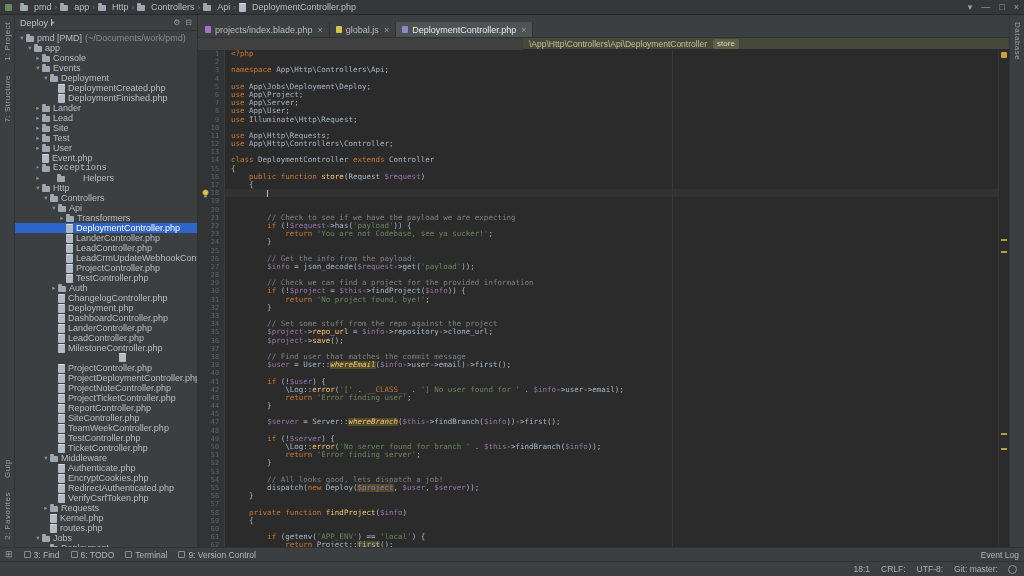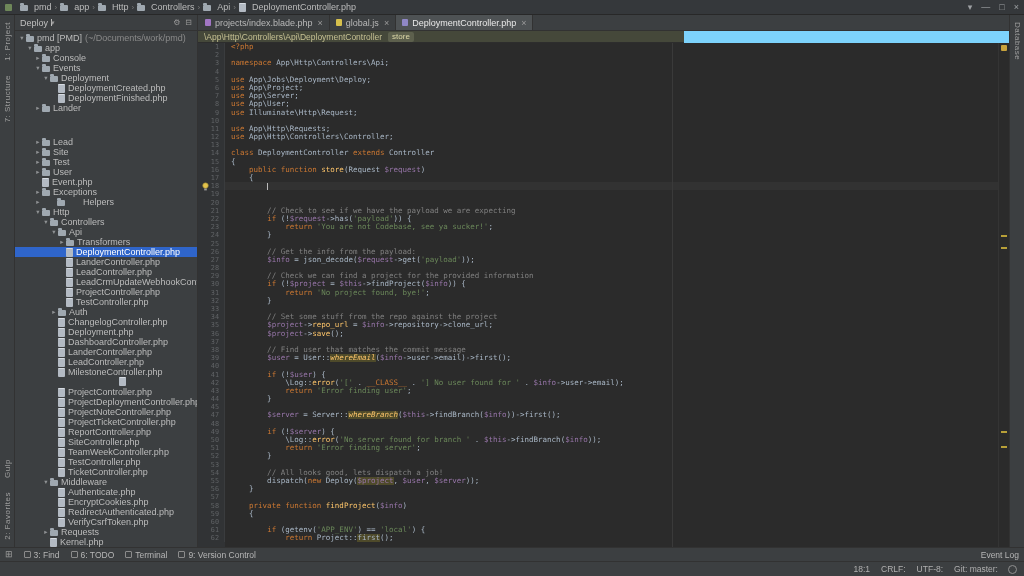--- a/index.html
+++ b/index.html
@@ -40,29 +40,29 @@
   .trow.sel{background:#2f65ca;color:#ffffff;}
   .arr{width:8px;flex:0 0 auto;font-size:6.5px;color:#8f9294;text-align:center;}
   .trow.sel .arr{color:#dce6f5;}
   .ic{flex:0 0 auto;margin-right:3px;position:relative;}
   .icd{width:8px;height:6px;background:#9fa8b0;border-radius:1px;margin-top:1px;}
   .icd::before{content:"";position:absolute;top:-2px;left:0;width:4px;height:2px;background:#9fa8b0;border-radius:1px 1px 0 0;}
   .icf{width:7px;height:8px;background:#b3bac3;border-radius:1px;border-top:1px solid #d7dce2;}
   .tdim{color:#8a8a8a;margin-left:3px;}
 
   
-  .editor{flex:1;display:flex;flex-direction:column;min-width:0;background:#2b2b2b;}
+  .editor{flex:1;display:flex;flex-direction:column;min-width:0;background:#2b2b2b;margin-top:7px;}
   .tabbar{height:15px;flex:0 0 auto;display:flex;align-items:stretch;background:#3c3f41;
           border-bottom:1px solid #323232;padding-left:1px;font-size:9px;color:#b8b8b8;}
   .tab{display:flex;align-items:center;gap:4px;padding:0 6px;border-right:1px solid #323232;cursor:pointer;}
   .tab.active{background:#4e5254;color:#e9e9e9;}
   .tabicon{width:6px;height:7px;border-radius:1px;flex:0 0 auto;}
   .tabclose{color:#9a9a9a;font-size:9px;margin-left:1px;cursor:pointer;}
 
-  .ctxrow{height:12px;flex:0 0 auto;display:flex;background:#7dd3fc;}
+  .ctxrow{height:12px;flex:0 0 auto;display:flex;background:#404040;justify-content:flex-end;}
   .ctxbar{width:474px;display:flex;align-items:center;gap:6px;background:#45483a;
           color:#c6c193;font-size:8.5px;padding:0 6px;border-bottom:1px solid #2d2d2d;overflow:hidden;white-space:nowrap;}
   .ctxtag{background:#5d604d;color:#ddd8a8;padding:0 4px;height:10px;line-height:10px;border-radius:2px;font-size:8px;}
 
   .codewrap{flex:1;position:relative;overflow:hidden;background:#2b2b2b;
             font-family:"DejaVu Sans Mono",monospace;
             background-image:linear-gradient(to right,#313335 0,#313335 27px,#2b2b2b 27px);}
   .marginline{position:absolute;left:474px;top:0;bottom:0;width:1px;background:#3a3a3a;z-index:2;pointer-events:none;}
   .cl{height:8.2px;line-height:8.2px;display:flex;}
   .ln{width:27px;flex:0 0 auto;text-align:right;padding-right:5px;box-sizing:border-box;
@@ -202,21 +202,21 @@
           <div class="trow" style="padding-left: 35px;">
             <span class="arr"></span>
             <span class="ic icf"></span>
             <span>DeploymentFinished.php</span>
           </div>
           <div class="trow" style="padding-left: 19px;">
             <span class="arr">▸</span>
             <span class="ic icd"></span>
             <span>Lander</span>
           </div>
-          <div class="trow" style="padding-left: 19px; margin-top: 24px;">
+          <div class="trow" style="padding-left: 19px;">
             <span class="arr">▸</span>
             <span class="ic icd"></span>
             <span>Lead</span>
           </div>
           <div class="trow" style="padding-left: 19px;">
             <span class="arr">▸</span>
             <span class="ic icd"></span>
             <span>Site</span>
           </div>
           <div class="trow" style="padding-left: 19px;">
@@ -227,21 +227,21 @@
           <div class="trow" style="padding-left: 19px;">
             <span class="arr">▸</span>
             <span class="ic icd"></span>
             <span>User</span>
           </div>
           <div class="trow" style="padding-left: 19px;">
             <span class="arr"></span>
             <span class="ic icf"></span>
             <span>Event.php</span>
           </div>
-          <div class="trow" style="padding-left: 19px;">
+          <div class="trow" style="padding-left: 19px; font-family: Liberation Mono, monospace;">
             <span class="arr">▸</span>
             <span class="ic icd"></span>
             <span>Exceptions</span>
           </div>
           <div class="trow" style="padding-left: 19px; gap: 15px;">
             <span class="arr">▸</span>
             <span class="ic icd"></span>
             <span>Helpers</span>
           </div>
           <div class="trow" style="padding-left: 19px;">

